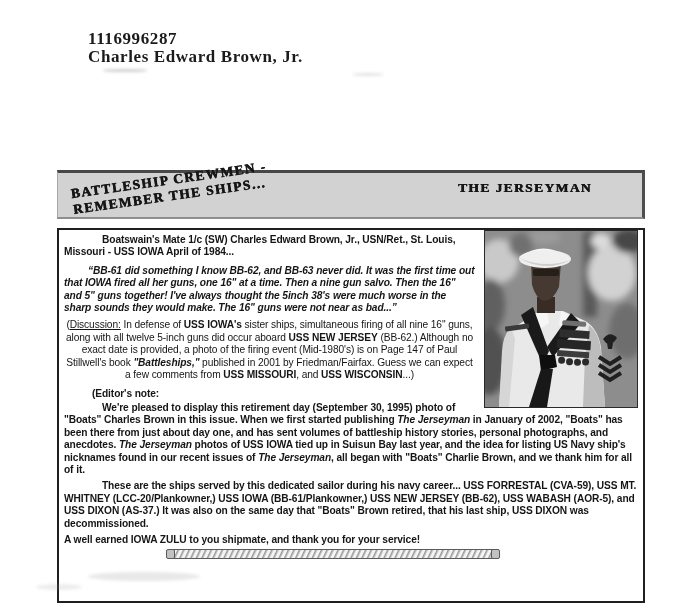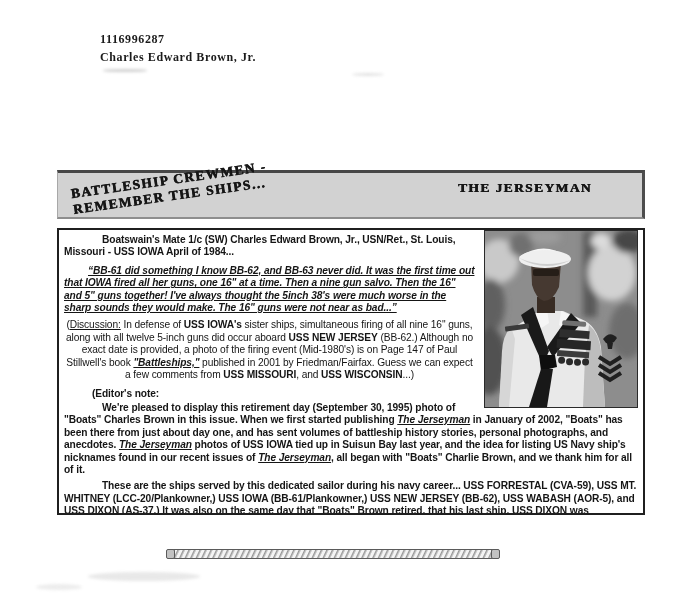--- a/index.html
+++ b/index.html
@@ -2,23 +2,23 @@
 <html><head>
 <meta charset="utf-8">
 <style>
   html,body{margin:0;padding:0;}
   body{
     width:700px;height:614px;position:relative;background:#ffffff;
     font-family:"Liberation Sans", sans-serif;color:#151515;overflow:hidden;
   }
   
   .top-meta{
-    position:absolute;left:100px;top:30px;
+    position:absolute;left:88px;top:30px;
     font-family:"Liberation Serif", serif;font-weight:bold;
-    font-size:12px;line-height:18px;color:#1b1b1b;letter-spacing:0.6px;
+    font-size:17px;line-height:18px;color:#1b1b1b;letter-spacing:0.6px;
   }
   
   .banner{
     position:absolute;left:57px;top:170px;width:588px;height:49px;
     box-sizing:border-box;background:#d2d2d2;
     border-top:3px solid #474747;border-right:3px solid #4d4d4d;
     border-bottom:2px solid #8e8e8e;border-left:1px solid #a8a8a8;
   }
   .banner-left{
     position:absolute;left:14px;top:13px;
@@ -30,37 +30,37 @@
   }
   .banner-right{
     position:absolute;right:50px;top:6px;text-align:center;
     font-family:"Liberation Serif", serif;font-weight:900;
     font-size:13.5px;line-height:17px;letter-spacing:1.4px;color:#161616;
     text-shadow:0.5px 0 0 #161616, 0 0.4px 0 #3c3c3c;
   }
   .banner-right .issue{position:relative;left:-14px;}
   
   .content-box{
-    position:absolute;left:57px;top:228px;width:588px;height:287px;
+    position:absolute;left:57px;top:228px;width:588px;height:375px;
     box-sizing:border-box;background:#fff;border:2px solid #1f1f1f;
     padding:4px 6px 0 5px;overflow:hidden;
   }
   .content-box p{
     margin:0 0 4px 0;font-size:10.2px;line-height:12.4px;letter-spacing:-0.1px;
   }
   .p-intro{text-indent:38px;font-weight:bold;}
   .p-quote{text-indent:24px;margin-bottom:5px !important;}
   .p-intro{margin-bottom:6px !important;}
   .p-discussion{margin-bottom:7px !important;text-align:center;}
   .p-editors-label{font-weight:bold;margin-bottom:1px !important;padding-left:28px;}
   .p-editors{text-indent:38px;}
   .p-ships{text-indent:38px;margin-top:3px;}
   .p-bravo{margin-bottom:0 !important;margin-top:3px;}
   .b{font-weight:bold;}
-  .i{font-style:italic;text-decoration:underline;}
+  .i{font-style:italic;}
   .u{text-decoration:underline;}
   
   .photo-frame{
     float:right;width:152px;height:176px;margin:-4px -1px 5px 9px;
     border:1px solid #2a2a2a;background:#8d8d8d;overflow:hidden;
   }
   
   .rope{
     position:absolute;left:168px;top:549px;width:328px;height:8px;
     border:1px solid #5a5a5a;border-radius:4px;

